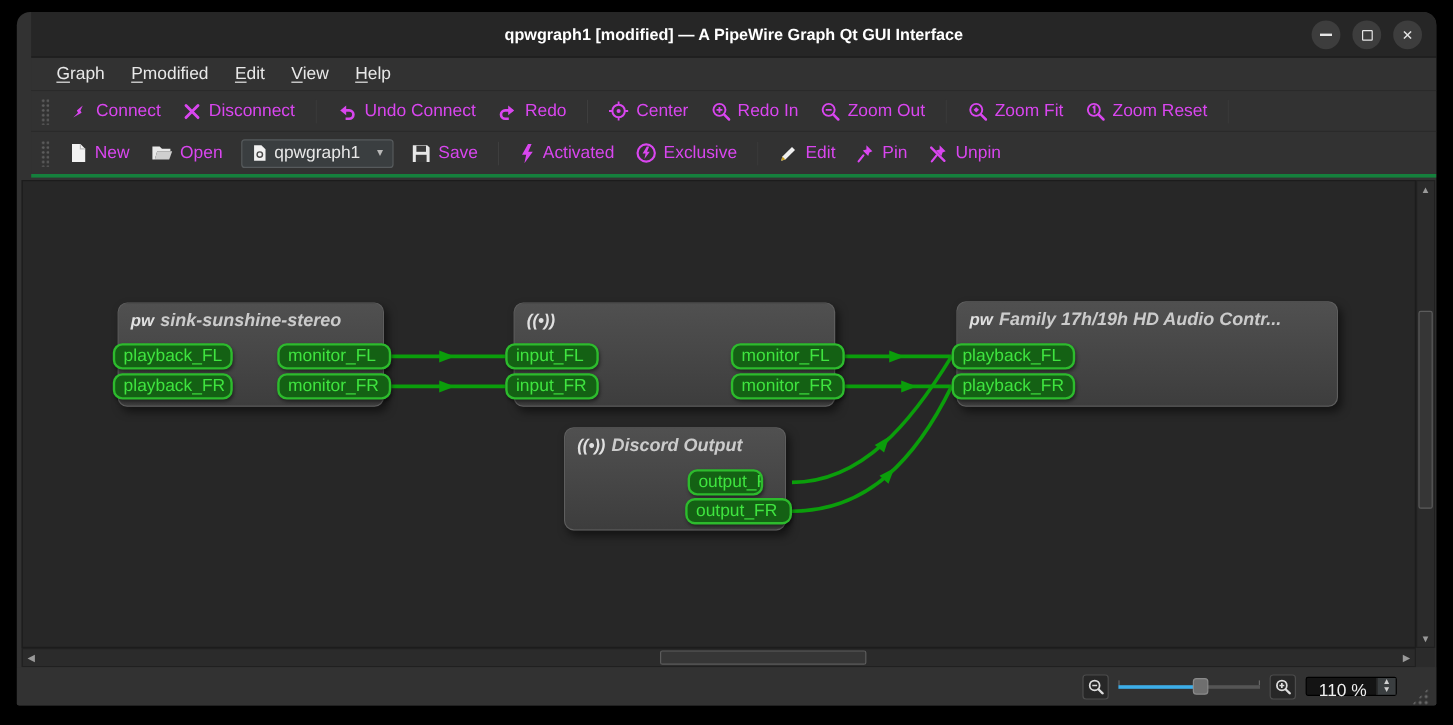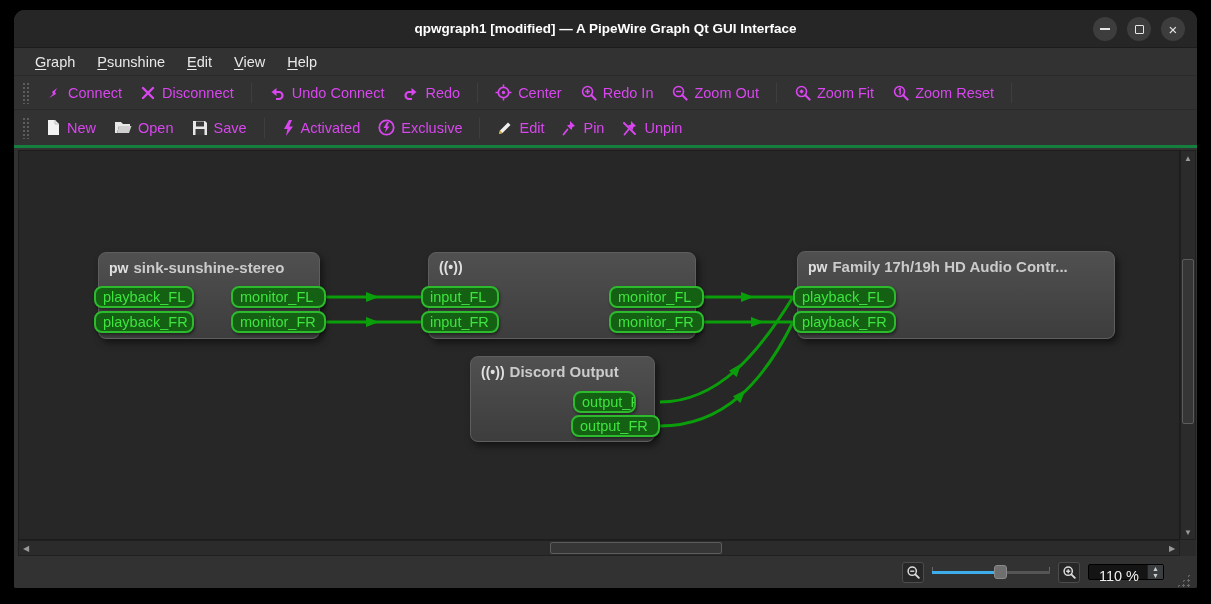--- a/index.html
+++ b/index.html
@@ -1,19 +1,19 @@
 <!DOCTYPE html>
 <html><head>
 <meta charset="utf-8">
 <style>
   * { margin:0; padding:0; box-sizing:border-box; }
   html,body { width:1211px; height:604px; background:#000; overflow:hidden;
               font-family:"Liberation Sans","DejaVu Sans",sans-serif; }
   .window { position:absolute; left:14px; top:10px; width:1183px; height:578px;
-            background:#323232; border-radius:11px 11px 2px 2px; overflow:hidden; }
+            background:#323232; border-radius:11px 11px 2px 2px; overflow:hidden;padding-left:12px; }
 
   
   .titlebar { height:38px; background:#262626; display:flex; align-items:center;
               justify-content:center; position:relative; border-bottom:1px solid #1c1c1c; }
   .titlebar .title { color:#ffffff; font-size:13.5px; font-weight:bold; }
   .winbtns { position:absolute; right:12px; top:7px; display:flex; gap:10px; }
   .winbtn { width:24px; height:24px; border-radius:50%; background:#3d3d3d;
             display:flex; align-items:center; justify-content:center; color:#e6e6e6; }
   .winbtn .bar { width:10px; height:2px; background:#e6e6e6; }
   .winbtn .sq { width:9px; height:9px; border:1.5px solid #e6e6e6; border-radius:1px; }
@@ -44,22 +44,22 @@
   .combo .arrow { font-size:10px; color:#b8b8b8; margin-left:8px; }
 
   
   .canvas-wrap { position:absolute; left:4px; top:140px; width:1178px; height:406px; }
   .canvas { position:absolute; left:0; top:0; width:1162px; height:390px;
             background:#272727; border:1px solid #1c1c1c; overflow:hidden; }
 
   .node { position:absolute; border-radius:8px; border:1px solid #5e5e5e;
           background:linear-gradient(#505050,#3d3d3d);
           box-shadow:3px 4px 7px rgba(0,0,0,0.5); }
-  .node-title { display:flex; align-items:center; gap:5px; padding:6px 10px 0 10px;
-                color:#cbcbcb; font-weight:bold; font-size:15px; white-space:nowrap; }
+  .node-title { display:flex; align-items:flex-start; gap:5px; padding:6px 10px 0 10px;
+                color:#cbcbcb; font-weight:bold; font-size:15px; white-space:nowrap;font-style:italic; }
   .node-icon { color:#e0e0e0; font-weight:bold; font-size:14px; }
 
   .port { position:absolute; height:22px; line-height:18px; border-radius:8px;
           border:2px solid #2dbb2d; background:#146114; color:#3fe43f;
           font-size:14.5px; padding:0 7px; white-space:nowrap; overflow:hidden;
           box-shadow:1px 2px 3px rgba(0,0,0,0.45); }
 
   svg.wires { position:absolute; left:0; top:0; pointer-events:none; }
   .wire { stroke:#0b9e0b; stroke-width:3; fill:none; }
   .wire-arrow { fill:#0b9e0b; }
@@ -118,21 +118,21 @@
           <span class="sq"></span>
         </div>
       <div class="winbtn">
           <span class="x">×</span>
         </div>
     </div>
   </div>
 
   <div class="menubar">
     <span class="menu-item"><u>G</u><span>raph</span></span>
-    <span class="menu-item"><u>P</u><span>sunshine</span></span>
+    <span class="menu-item"><u>P</u><span>modified</span></span>
     <span class="menu-item"><u>E</u><span>dit</span></span>
     <span class="menu-item"><u>V</u><span>iew</span></span>
     <span class="menu-item"><u>H</u><span>elp</span></span>
   </div>
 
   <div class="toolbar tb1">
     <span class="tb-handle"></span>
     <span class="tb-btn disabled">
       <svg width="16" height="16" viewBox="0 0 16 16">
           <path d="M3 13 L7 9 L6 7 L11 3 L9 7 L10 9 Z" fill="currentColor"></path>
@@ -213,20 +213,28 @@
           <path d="M9 1 L9 5 H13" fill="none" stroke="#bdbdbd" stroke-width="1"></path>
         </svg>
       <span>New</span>
       </span>
     <span class="tb-btn">
       <svg width="18" height="15" viewBox="0 0 18 15">
           <path d="M1 2 H7 L9 4 H16 V6 H5 L3 13 H1 Z" fill="#e8e8e8"></path>
           <path d="M5 6 H17.5 L15 13 H3 Z" fill="#cfcfcf"></path>
         </svg>
       <span>Open</span>
+      </span>
+    <span class="combo">
+      <svg width="13" height="15" viewBox="0 0 15 17">
+          <path d="M2 1 H9 L13 5 V16 H2 Z" fill="#f2f2f2"></path>
+          <circle cx="7.5" cy="10" r="2.6" fill="none" stroke="#4a4a4a" stroke-width="1.4"></circle>
+        </svg>
+      <span>qpwgraph1</span>
+      <span class="arrow">▾</span>
       </span>
     <span class="tb-btn">
       <svg width="16" height="16" viewBox="0 0 16 16">
           <path d="M1 1 H13 L15 3 V15 H1 Z" fill="#e8e8e8"></path>
           <rect x="4" y="1.5" width="8" height="5" fill="#3a3a3a"></rect>
           <rect x="3.5" y="9" width="9" height="6" fill="#3a3a3a"></rect>
         </svg>
       <span>Save</span>
       </span>
     <span class="tb-sep"></span>

